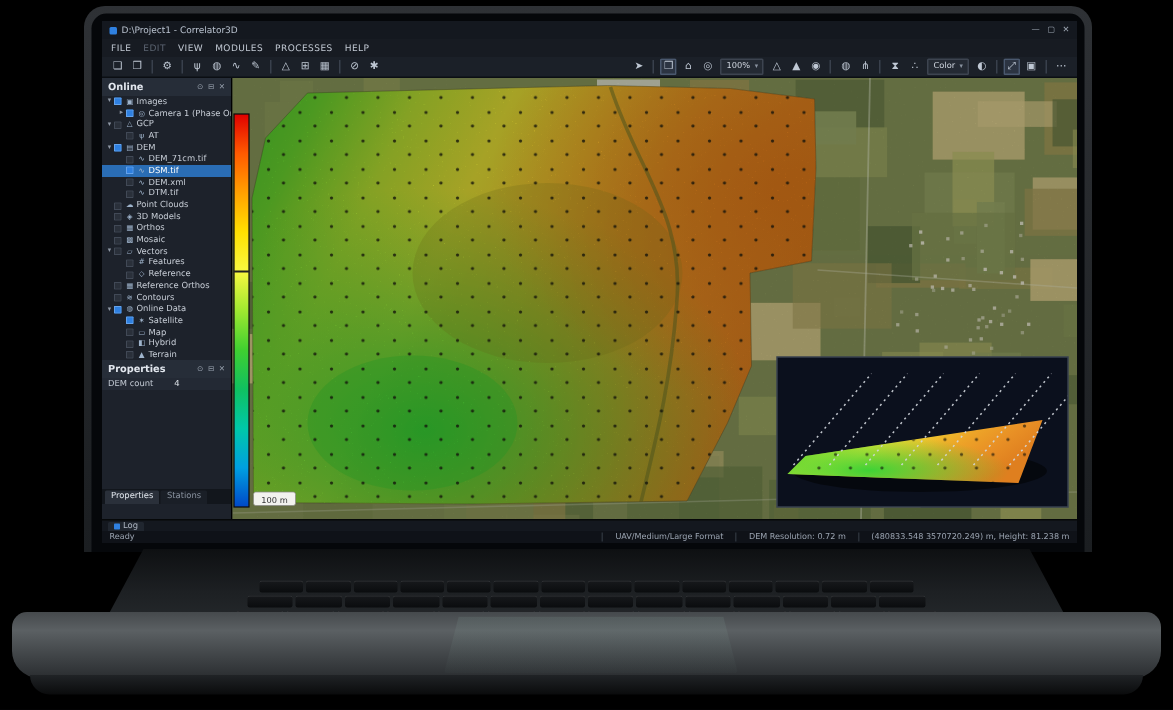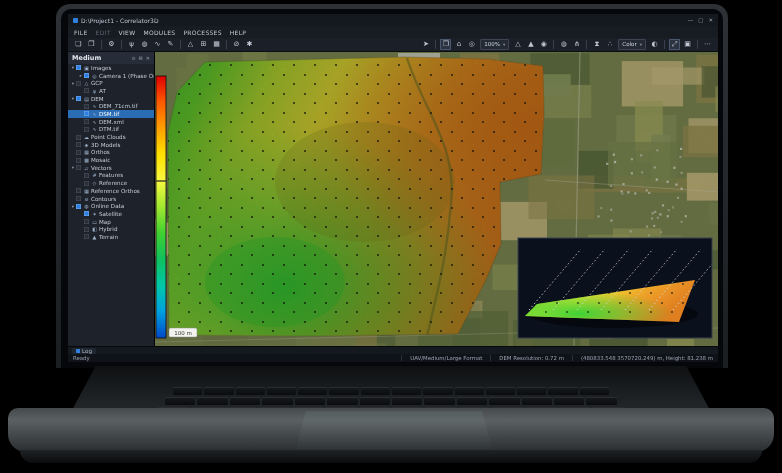--- a/index.html
+++ b/index.html
@@ -154,21 +154,21 @@
             <span class="tb-icon active">⤢</span>
             <span class="tb-icon">▣</span>
             <span class="tb-div"></span>
             <span class="tb-icon">⋯</span>
           </span>
       </span>
     </div>
 
     <div class="left-panel">
       <div class="panel-header">
-        <span>Medium</span>
+        <span>Online</span>
         <span class="ph-icons" id="proj-hicons">
             <span>⊙</span>
             <span>⊟</span>
             <span>✕</span>
           </span>
       </div>
       <div class="tree" id="tree">
           <div class="tree-row" style="padding-left: 2px;">
             <span class="tw-exp">▾</span>
             <span class="tw-cb checked"></span>
@@ -302,20 +302,40 @@
             <span>Hybrid</span>
           </div>
           <div class="tree-row" style="padding-left: 10px;">
             <span class="tw-exp"></span>
             <span class="tw-cb unchecked"></span>
             <span class="tw-ico">▲</span>
             <span>Terrain</span>
           </div>
         </div>
 
+      <div class="props-box">
+        <div class="panel-header">
+          <span>Properties</span>
+          <span class="ph-icons" id="props-hicons">
+              <span>⊙</span>
+              <span>⊟</span>
+              <span>✕</span>
+            </span>
+        </div>
+        <div id="props-rows">
+            <div class="props-row">
+              <span>DEM count</span>
+              <span class="pv">4</span>
+            </div>
+          </div>
+        <div class="props-tabs" id="props-tabs">
+            <span class="ptab active">Properties</span>
+            <span class="ptab">Stations</span>
+          </div>
+      </div>
     </div>
 
     <div class="map" id="map">
         <svg width="563" height="294">
           <defs>
             <linearGradient id="demGrad" x1="0" y1="0" x2="1" y2="0.35">
               <stop offset="0" stop-color="#42c832"></stop>
               <stop offset="0.14285714285714285" stop-color="#6ad42e"></stop>
               <stop offset="0.2857142857142857" stop-color="#b8e032"></stop>
               <stop offset="0.42857142857142855" stop-color="#e6e135"></stop>

